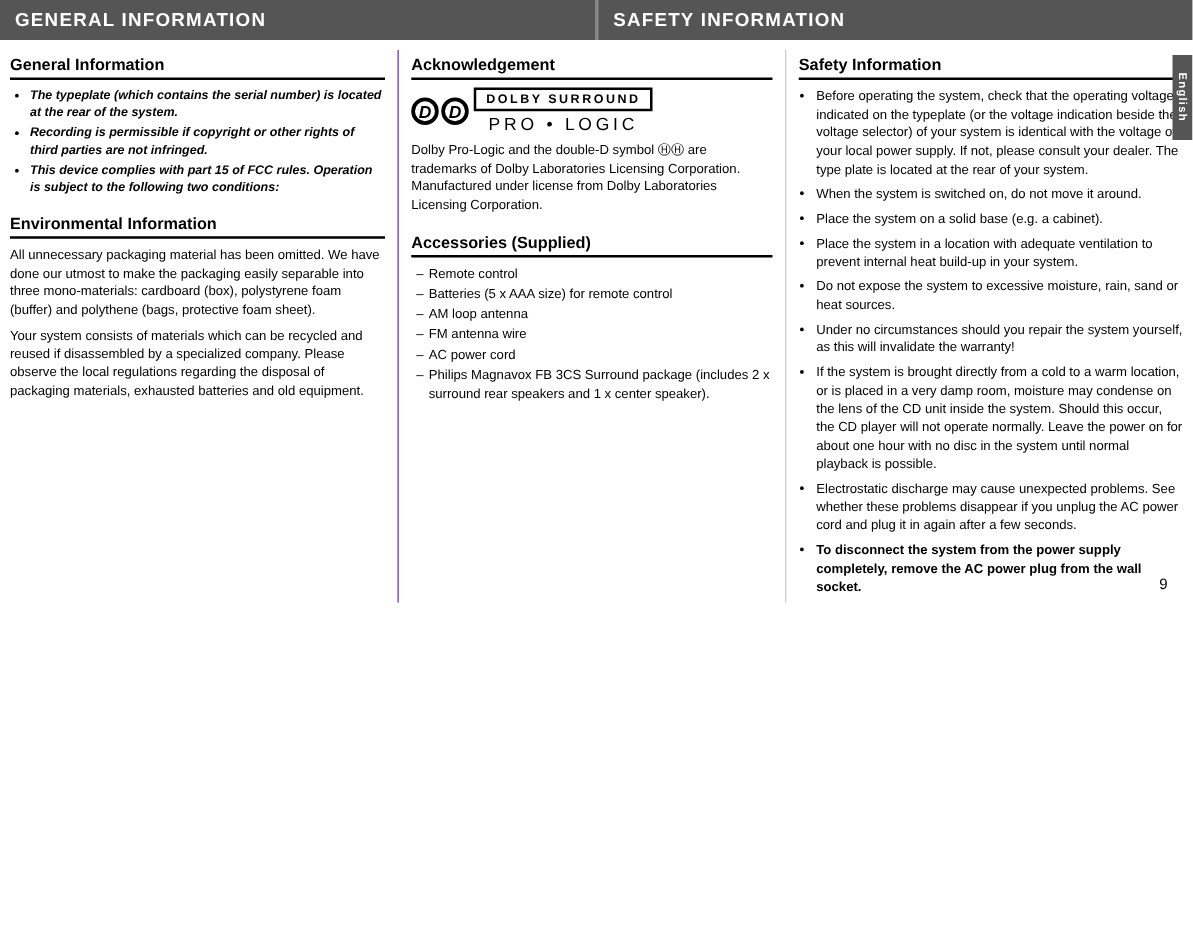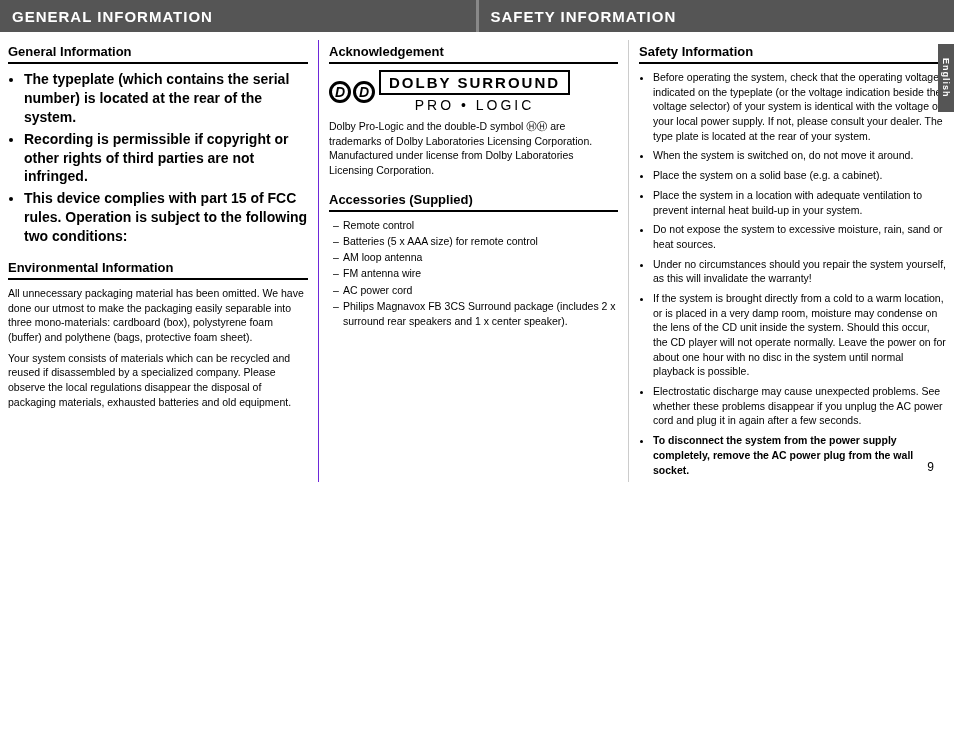--- a/index.html
+++ b/index.html
@@ -79,22 +79,23 @@
       margin-top: 4px;
     }
 
     
     ul.info-list {
       list-style: disc;
       padding-left: 16px;
       margin-bottom: 8px;
     }
     ul.info-list li {
-      font-weight: bold;
-      font-size: 14px;
+      font-style: italic;
+      font-weight: bold;
+      font-size: 10px;
       margin-bottom: 3px;
       line-height: 1.35;
     }
 
     
     .indent-list {
       list-style: none;
       padding-left: 16px;
       margin-top: 3px;
       margin-bottom: 3px;
@@ -144,21 +145,21 @@
       font-size: 14px;
       font-style: italic;
     }
     .dolby-text-box {
       border: 2px solid #000;
       padding: 2px 8px;
       display: inline-block;
     }
     .dolby-surround-text {
       font-weight: bold;
-      font-size: 15px;
+      font-size: 10px;
       letter-spacing: 2px;
     }
     .dolby-prologic {
       font-size: 14px;
       letter-spacing: 3px;
       text-align: center;
       margin-top: 2px;
     }
 
     
@@ -238,21 +239,21 @@
       <li>The typeplate (which contains the serial number) is located at the rear of the system.</li>
       <li>Recording is permissible if copyright or other rights of third parties are not infringed.</li>
       <li>
         <span>This device complies with part 15 of FCC rules. Operation is subject to the following two conditions:</span>
       </li>
     </ul>
 
     <div class="section-header" style="margin-top:14px;">Environmental Information</div>
 
     <p class="para">All unnecessary packaging material has been omitted. We have done our utmost to make the packaging easily separable into three mono-materials: cardboard (box), polystyrene foam (buffer) and polythene (bags, protective foam sheet).</p>
-    <p class="para">Your system consists of materials which can be recycled and reused if disassembled by a specialized company. Please observe the local regulations disappear the disposal of packaging materials, exhausted batteries and old equipment.</p>
+    <p class="para">Your system consists of materials which can be recycled and reused if disassembled by a specialized company. Please observe the local regulations regarding the disposal of packaging materials, exhausted batteries and old equipment.</p>
 
   </div>
 
   <div class="mid-col">
 
     <div class="section-header">Acknowledgement</div>
 
     <div class="dolby-logo">
       <div class="dolby-dd">
         <div class="dolby-d-symbol">D</div>

